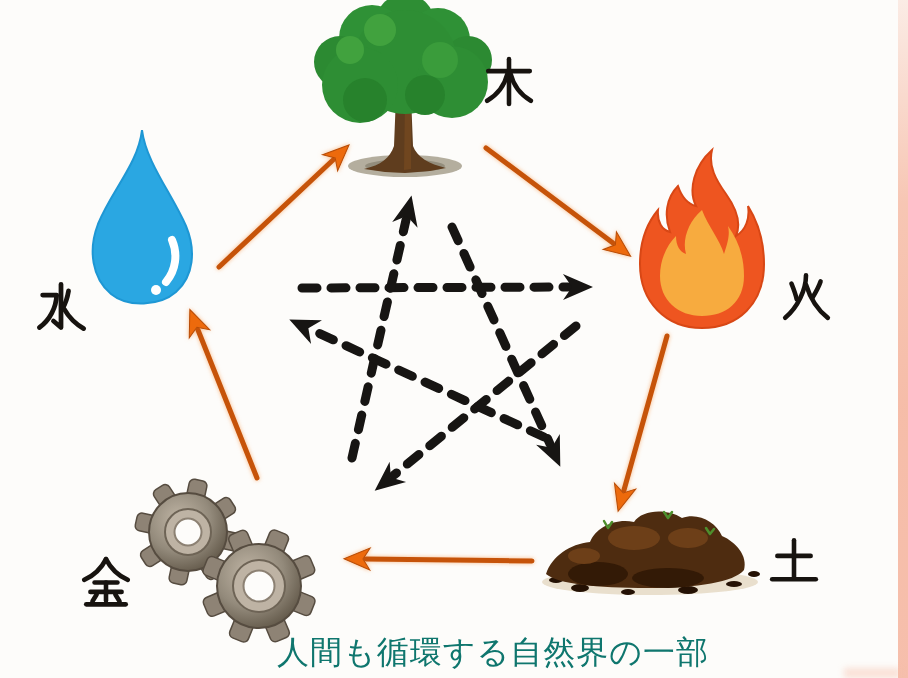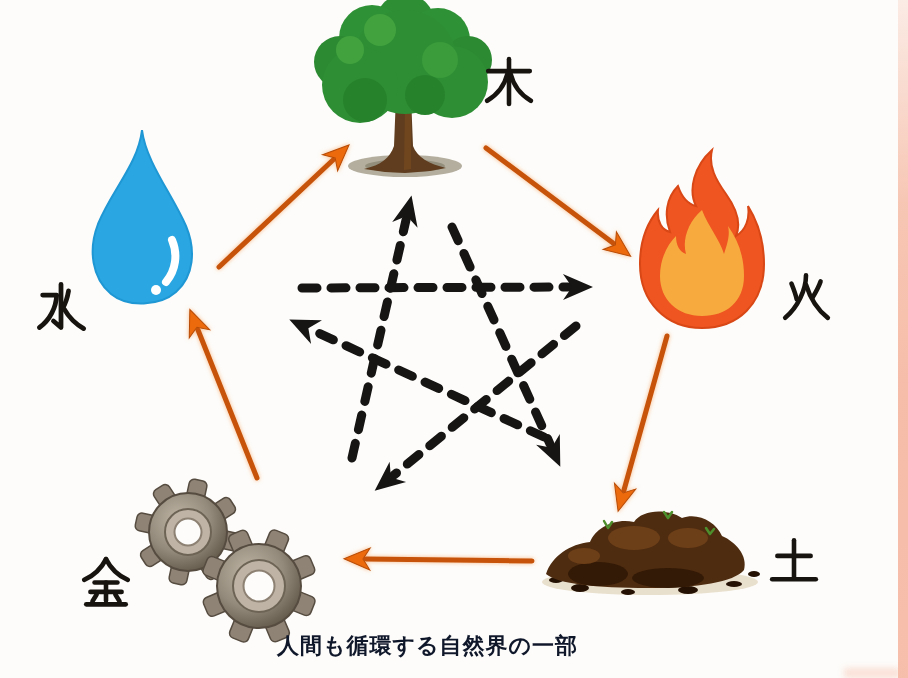--- a/index.html
+++ b/index.html
@@ -20,21 +20,21 @@
   }
   .corner-tint{
     position:absolute;right:8px;bottom:0;width:56px;height:10px;
     background:rgba(246,190,170,.45);filter:blur(3px);pointer-events:none;
   }
   .kanji{position:absolute;}
   .kanji svg{display:block;}
   .kanji path{stroke:#17130f;stroke-width:4.4;fill:none;stroke-linecap:round;stroke-linejoin:round;}
   .caption{
     position:absolute;left:277px;top:631px;width:430px;
-    font-size:22px;font-weight:700;color:#0f172a;letter-spacing:1px;white-space:nowrap;
+    font-size:32px;font-weight:400;color:#0f766e;letter-spacing:1px;white-space:nowrap;
   }
   .glow-orange{filter:drop-shadow(0 0 2px rgba(245,132,40,.55));}
   .sr-only{
     position:absolute;width:1px;height:1px;overflow:hidden;
     clip:rect(0 0 0 0);white-space:nowrap;
   }
 </style>
 </head>
 <body>
 

